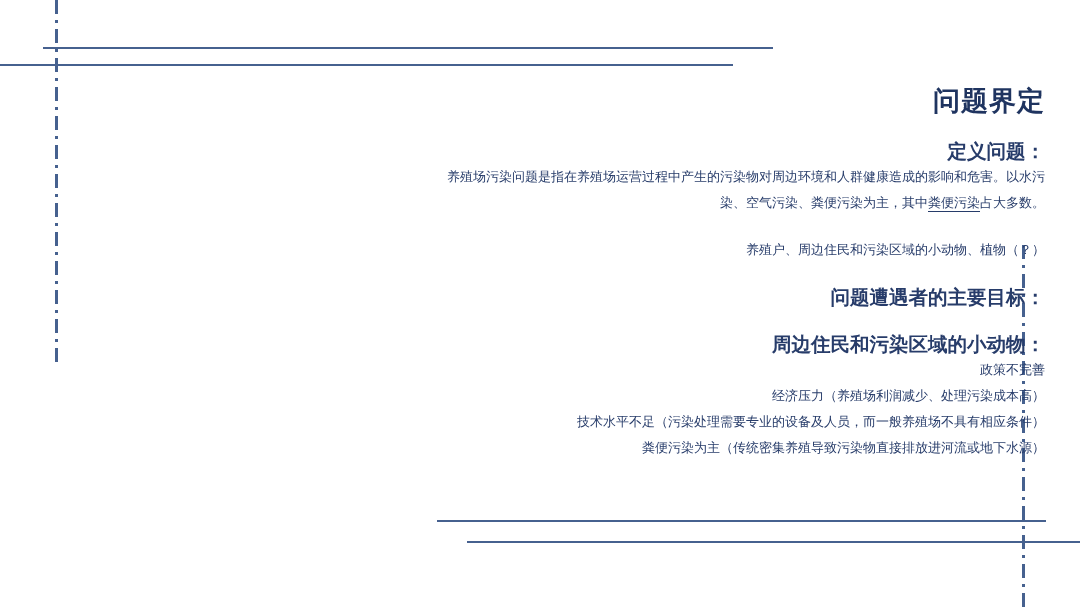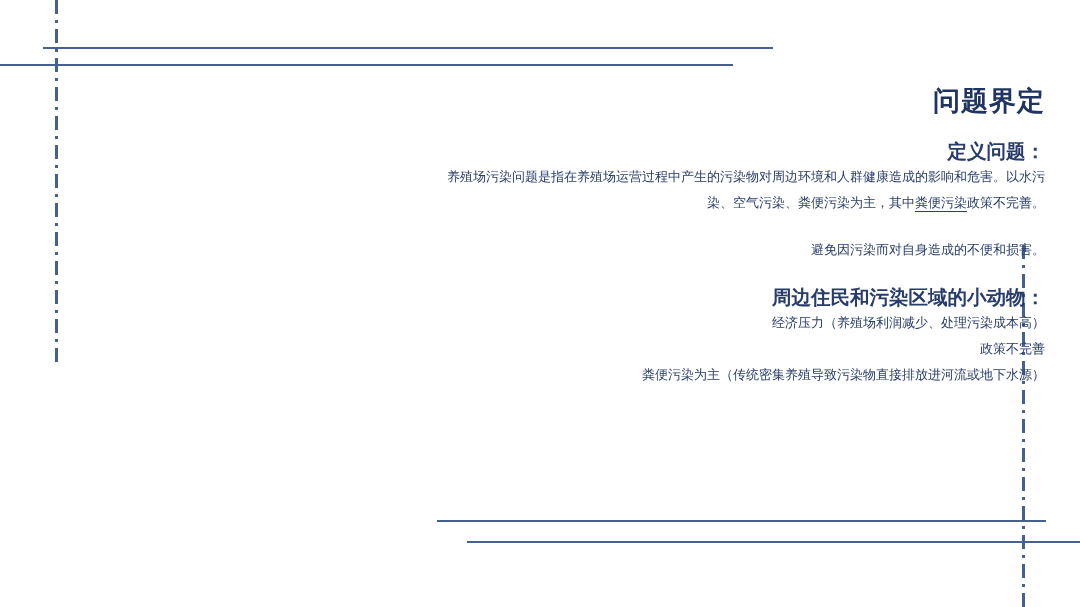--- a/index.html
+++ b/index.html
@@ -72,29 +72,31 @@
   <div class="h-rule rule-bottom-lower"></div>
   <div class="v-dash dash-left"></div>
   <div class="v-dash dash-right"></div>
 
   <div class="content">
     <h1 class="slide-title">问题界定</h1>
     <div id="sections">
         <div class="section">
           <div class="heading">定义问题：</div>
           <div class="line"><span>养殖场污染问题是指在养殖场运营过程中产生的污染物对周边环境和人群健康造成的影响和危害。以水污</span></div>
-          <div class="line"><span>染、空气污染、粪便污染为主，其中</span><span class="underline">粪便污染</span><span>政策不完善。</span></div>
+          <div class="line"><span>染、空气污染、粪便污染为主，其中</span><span class="underline">粪便污染</span><span>占大多数。</span></div>
         </div>
         <div class="section">
+          <div class="line"><span>养殖户、周边住民和污染区域的小动物、植物（？）</span></div>
         </div>
         <div class="section">
-          <div class="line"><span>避免因污染而对自身造成的不便和损害。</span></div>
+          <div class="heading">问题遭遇者的主要目标：</div>
         </div>
         <div class="section">
           <div class="heading">周边住民和污染区域的小动物：</div>
+          <div class="line"><span>政策不完善</span></div>
           <div class="line"><span>经济压力（养殖场利润减少、处理污染成本高）</span></div>
-          <div class="line"><span>政策不完善</span></div>
+          <div class="line"><span>技术水平不足（污染处理需要专业的设备及人员，而一般养殖场不具有相应条件）</span></div>
           <div class="line"><span>粪便污染为主（传统密集养殖导致污染物直接排放进河流或地下水源）</span></div>
         </div>
       </div>
   </div>
 
 </div>
 
 </body></html>

